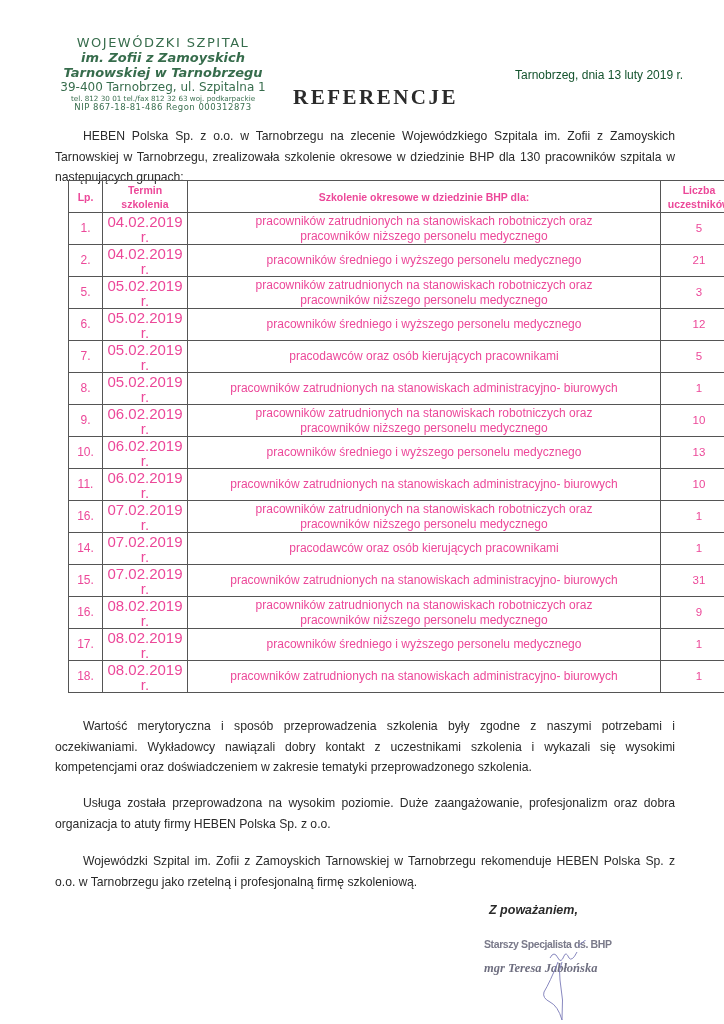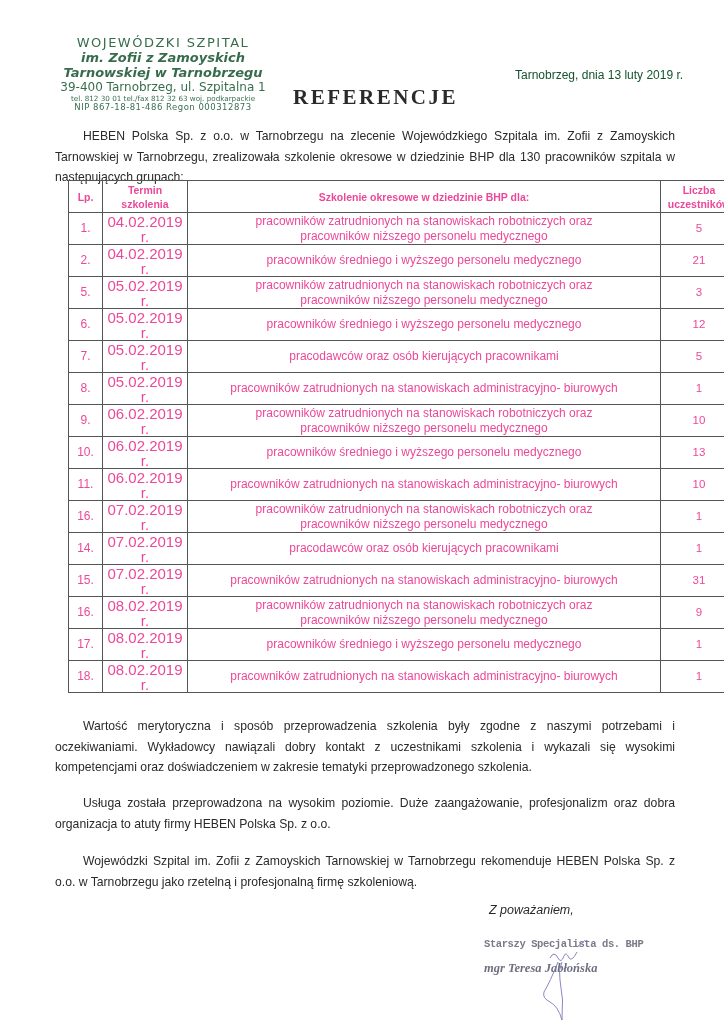--- a/index.html
+++ b/index.html
@@ -24,22 +24,22 @@
   table.grid th, table.grid td { border: 1px solid #555; text-align: center; vertical-align: middle; padding: 0 4px; }
   table.grid th { font-weight: bold; font-size: 10.5px; line-height: 14px; height: 31px; }
   table.grid td { line-height: 15px; height: 31px; }
   table.grid td.lp { width: 25px; }
   table.grid td.date-cell { width: 76px; font-size: 15px; margin-top: 27px; }
   table.grid td.count { width: 68px; font-size: 11.5px; }
   table.grid td.desc { font-size: 12px; }
   .p1 { top: 716px; }
   .p2 { top: 793px; }
   .p3 { top: 851px; }
-  .closing { position: absolute; left: 489px; top: 903px; font-size: 12.5px; font-weight: normal; font-style: italic; color: #2a2a2a; }
-  .sig-title { position: absolute; left: 484px; top: 938px; font-family: Liberation Mono, monospace;
+  .closing { position: absolute; left: 489px; top: 903px; font-size: 12.5px; font-weight: bold; font-style: italic; color: #2a2a2a; }
+  .sig-title { position: absolute; left: 484px; top: 938px; font-family: Liberation Sans, sans-serif;
                font-size: 10.5px; color: #7a7a8a; letter-spacing: -0.4px; font-weight: bold; }
   .sig-name { position: absolute; left: 484px; top: 961px; font-family: "Liberation Serif", "DejaVu Serif", serif;
               font-size: 12.5px; font-style: italic; font-weight: bold; color: #6f6f80; }
   .signature { position: absolute; left: 520px; top: 940px; width: 90px; height: 80px; }
 </style>
 </head>
 <body>
 
 <div class="stamp">
   <div class="l1">WOJEWÓDZKI SZPITAL</div>

